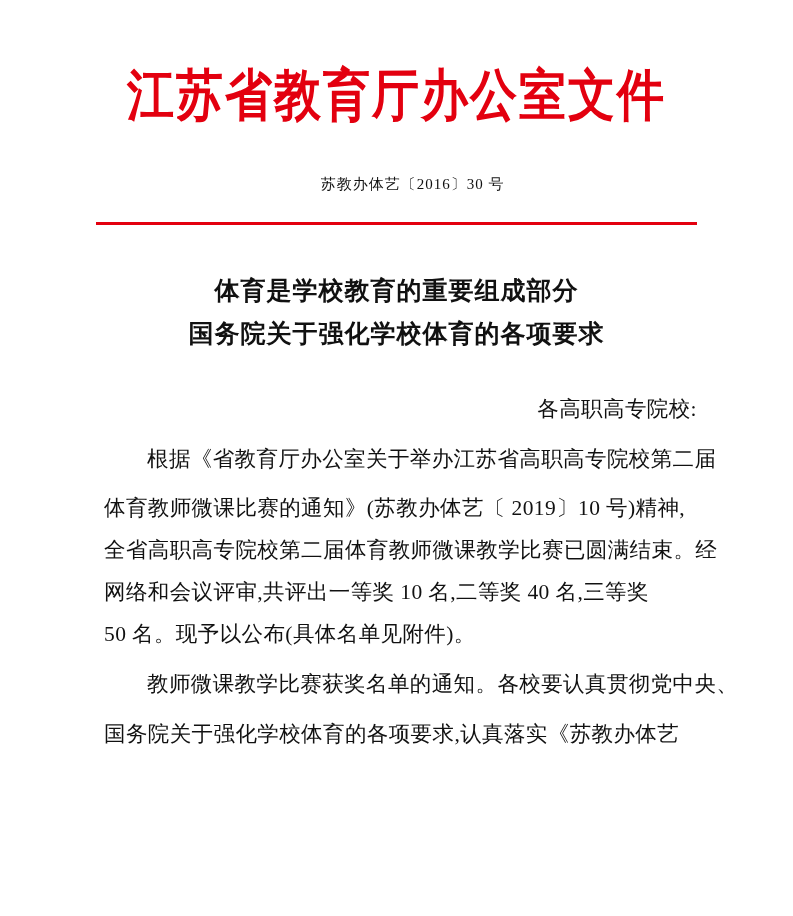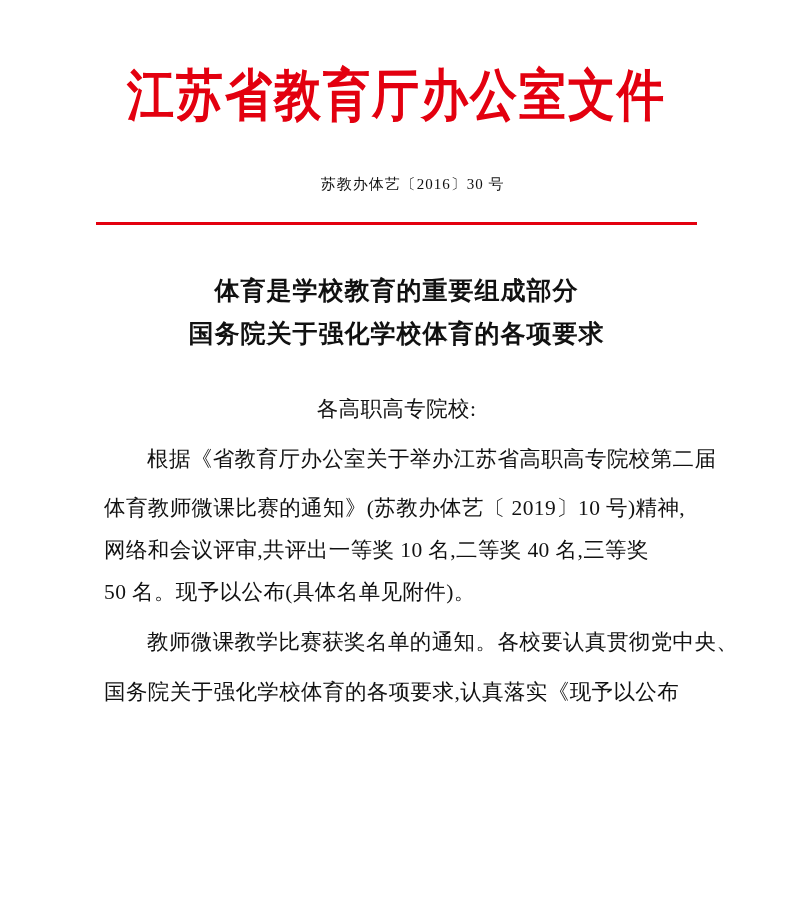--- a/index.html
+++ b/index.html
@@ -79,21 +79,21 @@
   
   .body-text {
     margin-top: 34px;
     font-size: 21.5px;
     line-height: 1.95;
     color: #111;
     letter-spacing: 0.4px;
   }
   .salutation {
     margin: 0;
-    text-align: center;
+    text-align: right;
   }
   .para {
     margin: 8px;
     text-indent: 2em;
     text-align: justify;
     text-justify: inter-ideograph;
   }
   .nowrap-line {
     display: block;
     white-space: nowrap;
@@ -120,25 +120,26 @@
   </div>
 
   <div class="body-text">
     <p class="salutation">各高职高专院校:</p>
 
     <p class="para">
       <span class="nowrap-line">根据《省教育厅办公室关于举办江苏省高职高专院校第二届</span>
     </p>
     <p class="para" style="text-indent:0">
       <span class="nowrap-line">体育教师微课比赛的通知》(苏教办体艺〔 2019〕10 号)精神,</span>
+      <span class="nowrap-line">全省高职高专院校第二届体育教师微课教学比赛已圆满结束。经</span>
       <span class="nowrap-line">网络和会议评审,共评出一等奖 10 名,二等奖 40 名,三等奖</span>
       <span class="nowrap-line">50 名。现予以公布(具体名单见附件)。</span>
     </p>
 
     <p class="para">
       <span class="nowrap-line">教师微课教学比赛获奖名单的通知。各校要认真贯彻党中央、</span>
     </p>
     <p class="para" style="text-indent:0">
-      <span class="nowrap-line">国务院关于强化学校体育的各项要求,认真落实《现予以公布</span>
+      <span class="nowrap-line">国务院关于强化学校体育的各项要求,认真落实《苏教办体艺</span>
     </p>
   </div>
 
 </div>
 
 </body></html>

